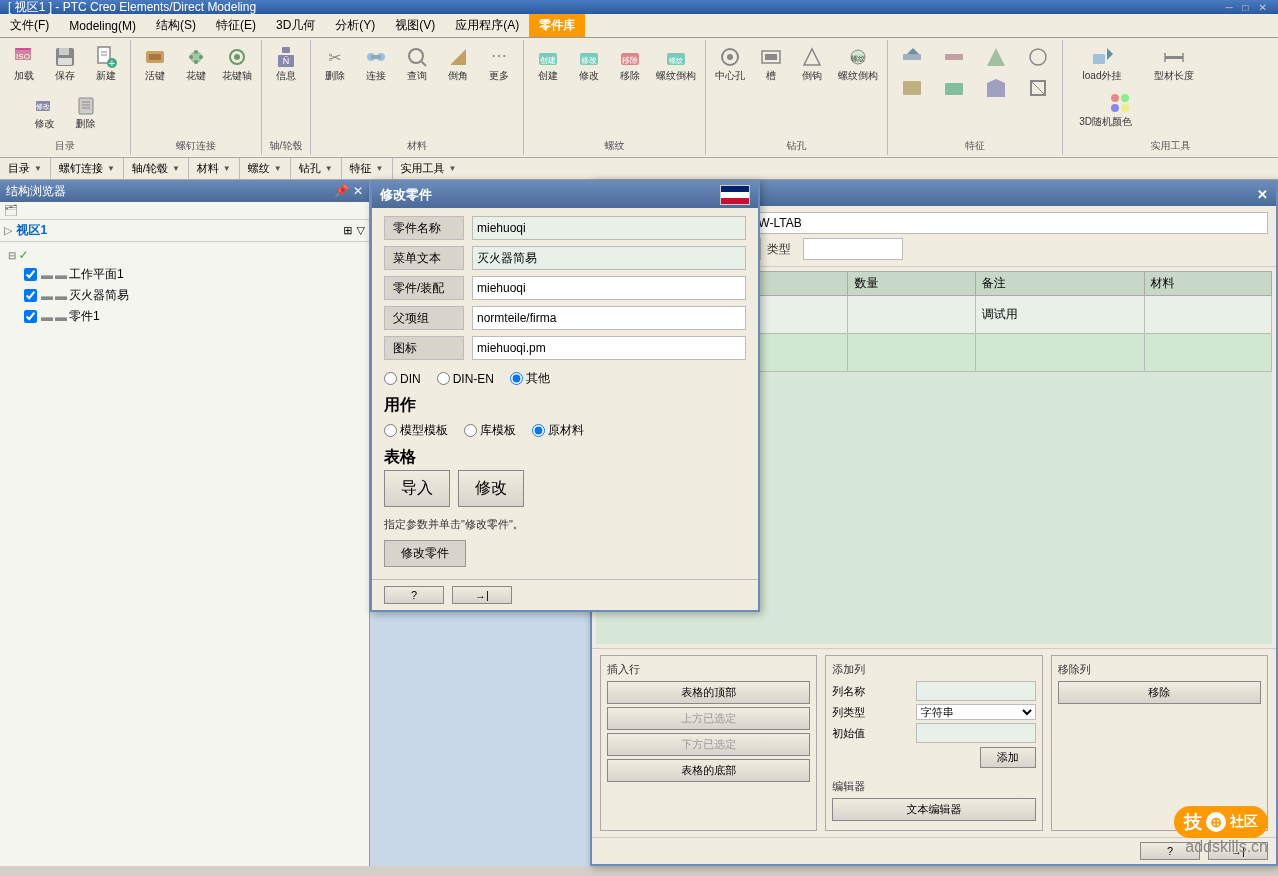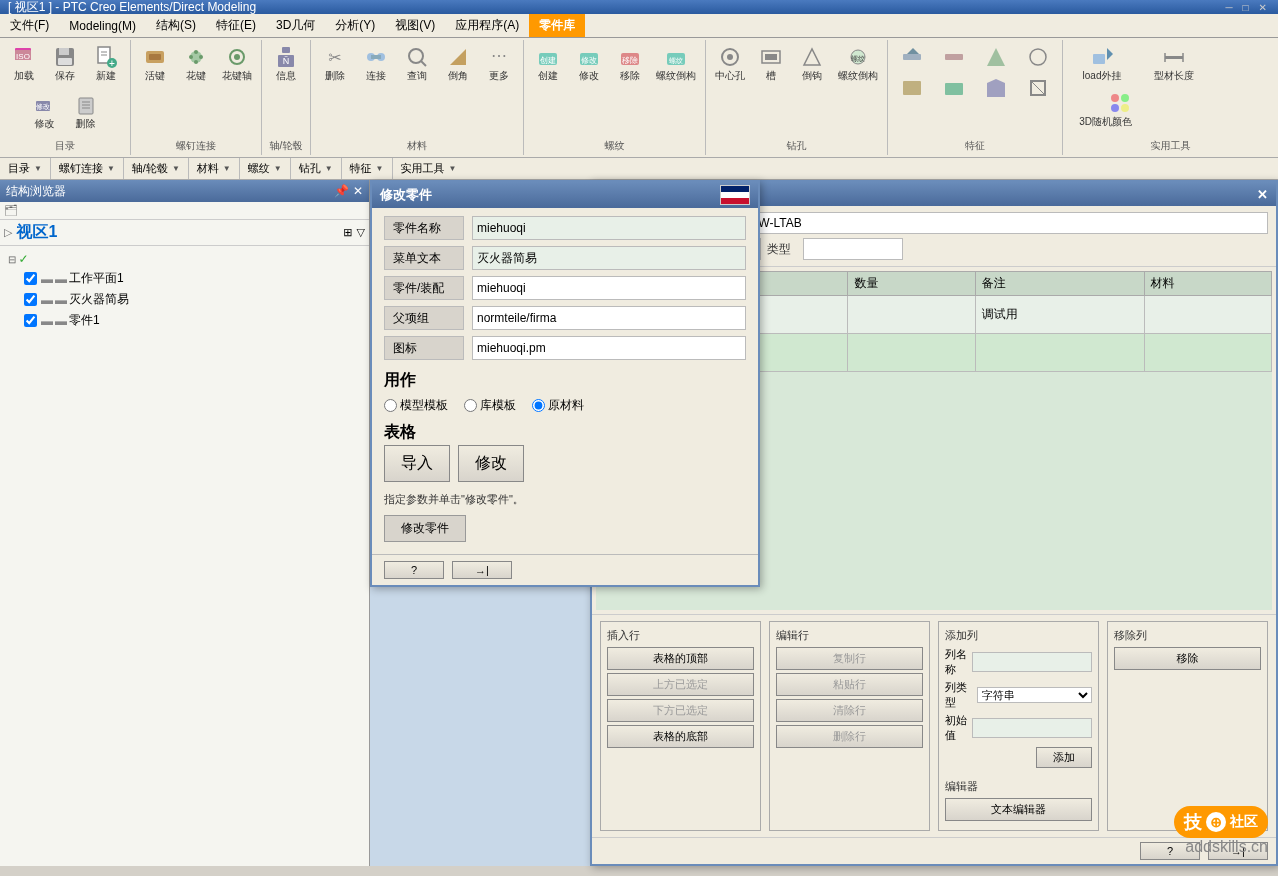--- a/index.html
+++ b/index.html
@@ -866,21 +866,21 @@
         <span>✕</span>
       </div>
     </div>
 
     <div class="sidebar-toolbar">
       <span style="color:#666; font-size:11px;">🗂</span>
     </div>
 
     <div style="display:flex; align-items:center; padding:2px 4px; border-bottom:1px solid #ccc; gap:4px;">
       <span style="font-size:11px; color:#666;">▷</span>
-      <span style="color:#0066cc; font-weight:bold; font-size:16px;">视区1</span>
+      <span style="color:#0066cc; font-weight:bold; font-size:12px;">视区1</span>
       <span style="margin-left:auto; display:flex; gap:4px;">
         <span style="font-size:11px;">⊞</span>
         <span style="font-size:11px;">▽</span>
       </span>
     </div>
 
     <div id="sidebar-content">
 
       <div style="padding:2px 4px; display:flex; align-items:center; gap:2px;">
         <span style="font-size:10px; color:#666;">⊟</span>
@@ -942,20 +942,34 @@
         <div class="form-row">
           <div class="form-label">父项组</div>
           <input class="form-input white" type="text" value="normteile/firma" style="">
         </div>
 
         <div class="form-row">
           <div class="form-label">图标</div>
           <input class="form-input white" type="text" value="miehuoqi.pm" style="">
         </div>
 
+        <div class="radio-group">
+          <label class="radio-item">
+            <input type="radio" name="din" style="">
+            <span>DIN</span>
+          </label>
+          <label class="radio-item">
+            <input type="radio" name="din" style="">
+            <span>DIN-EN</span>
+          </label>
+          <label class="radio-item">
+            <input type="radio" name="din" checked="" style="">
+            <span>其他</span>
+          </label>
+        </div>
 
         <div class="section-label">用作</div>
         <div class="radio-group">
           <label class="radio-item">
             <input type="radio" name="use" style="">
             <span>模型模板</span>
           </label>
           <label class="radio-item">
             <input type="radio" name="use" style="">
             <span>库模板</span>
@@ -1038,27 +1052,20 @@
       <div class="te-bottom">
 
         <div class="te-section">
           <div class="te-section-title">插入行</div>
           <button class="te-btn">表格的顶部</button>
           <button class="te-btn disabled">上方已选定</button>
           <button class="te-btn disabled">下方已选定</button>
           <button class="te-btn">表格的底部</button>
         </div>
 
-        <div class="te-section">
-          <div class="te-section-title">编辑行</div>
-          <button class="te-btn disabled">复制行</button>
-          <button class="te-btn disabled">粘贴行</button>
-          <button class="te-btn disabled">清除行</button>
-          <button class="te-btn disabled">删除行</button>
-        </div>
 
         <div class="te-section">
           <div class="te-section-title">添加列</div>
           <div class="te-field-row">
             <span>列名称</span>
             <input class="te-field-input" type="text" style="background: rgb(232, 240, 232);">
           </div>
           <div class="te-field-row">
             <span>列类型</span>
             <select class="te-field-select">

